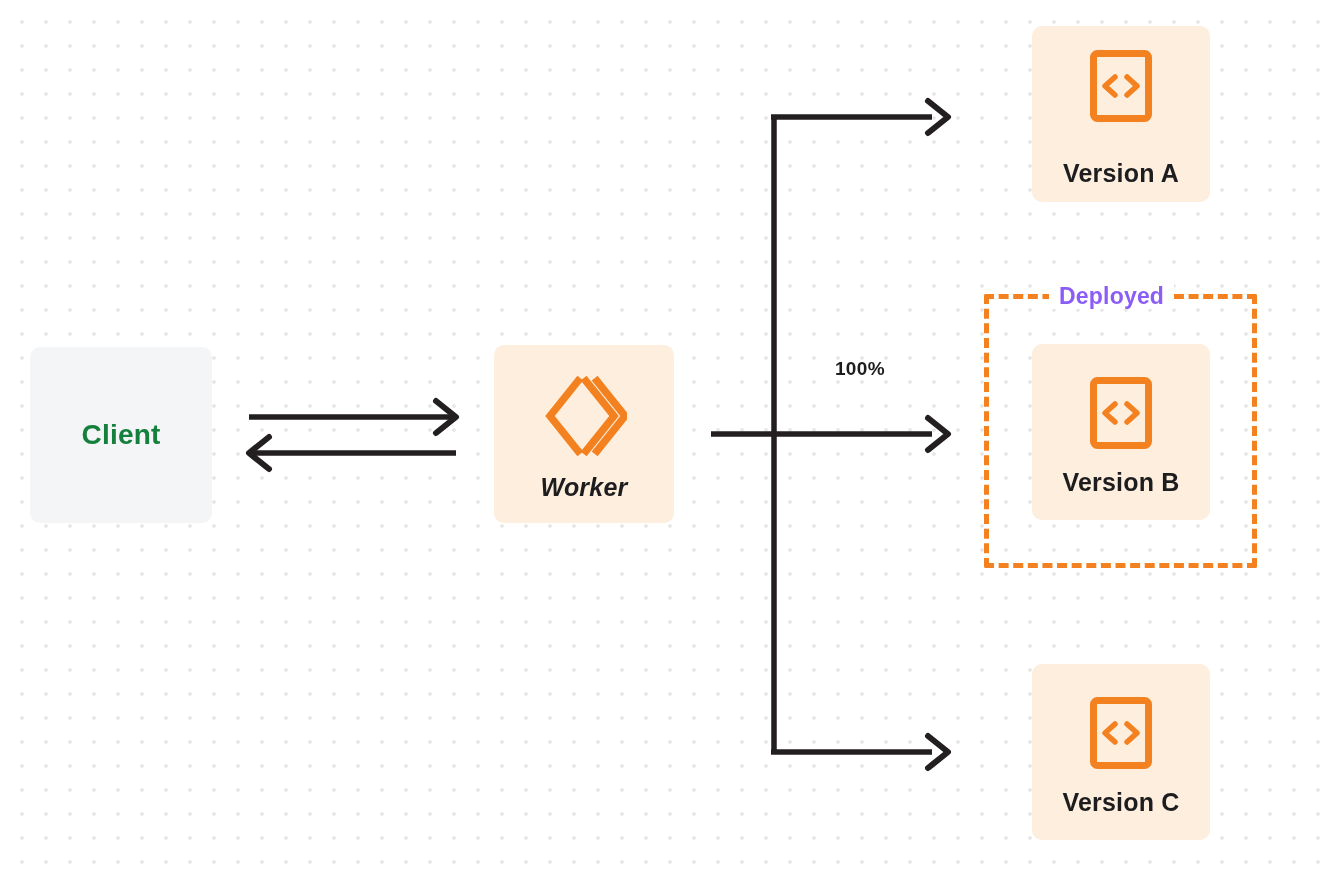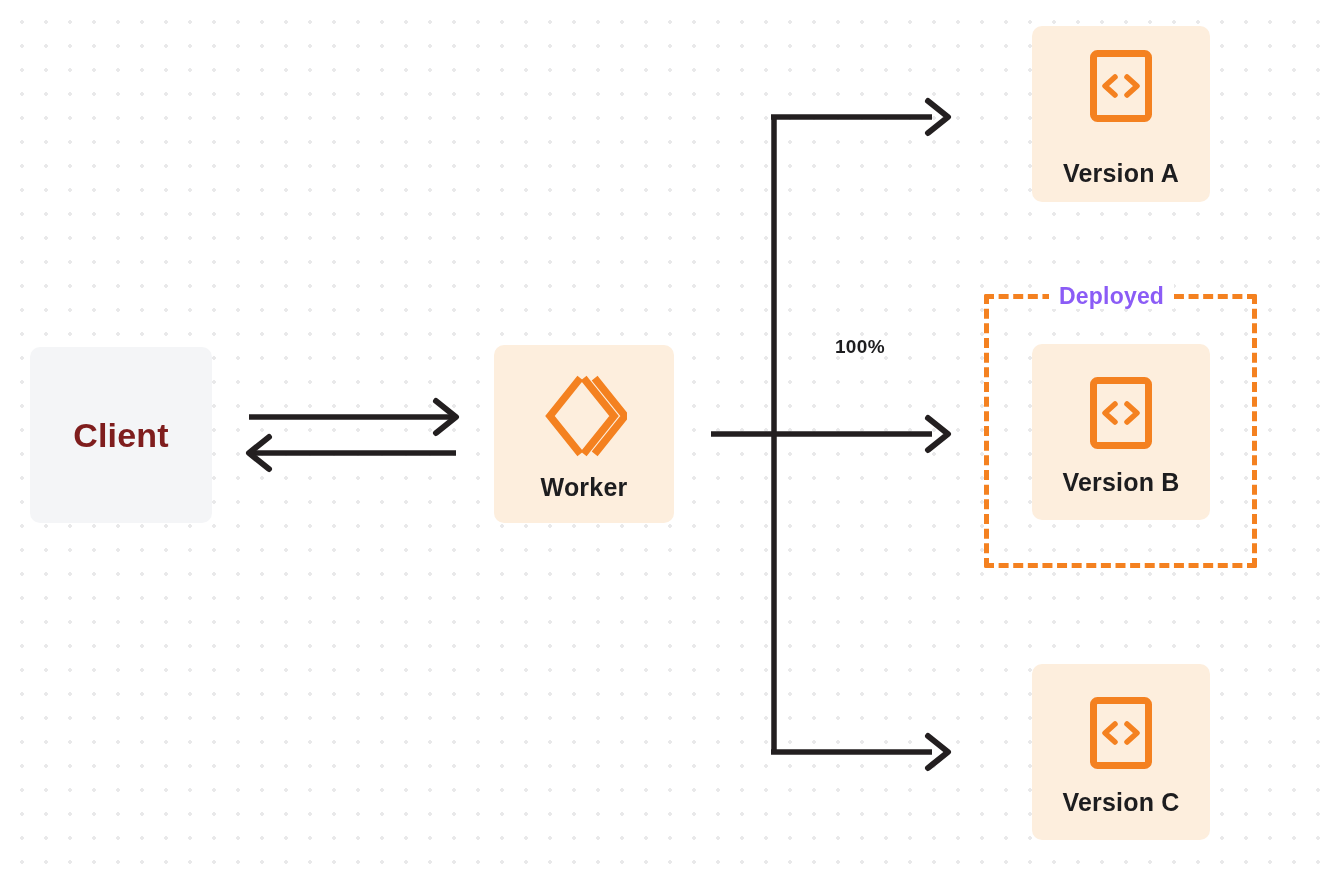--- a/index.html
+++ b/index.html
@@ -28,32 +28,33 @@
     box-sizing: border-box;
   }
   .client-node {
     left: 30px;
     top: 347px;
     width: 182px;
     height: 176px;
     background: #f4f5f7;
   }
   .client-label {
-    font-size: 34px;
-    font-weight: bold;
-    color: #7f1d1d;
+    font-size: 28px;
+    font-weight: bold;
+    color: #15803d;
     letter-spacing: 0.2px;
   }
   .worker-node {
     left: 494px;
     top: 345px;
     width: 180px;
     height: 178px;
     background: #fdeedd;
     padding-top: 6px;
+    font-style: italic;
   }
   .worker-logo {
     width: 86px;
     height: 86px;
     margin-bottom: 14px;
   }
   .worker-label {
     font-size: 25px;
     font-weight: bold;
     color: #1d1d1f;
@@ -98,21 +99,21 @@
     background: #ffffff;
     color: #8b5cf6;
     font-size: 23px;
     font-weight: bold;
     line-height: 26px;
     letter-spacing: 0.2px;
   }
   .traffic-label {
     position: absolute;
     left: 780px;
-    top: 330px;
+    top: 352px;
     width: 160px;
     text-align: center;
     color: #1d1d1f;
     font-size: 19px;
     font-weight: bold;
     line-height: 33px;
     letter-spacing: 0.4px;
   }
   svg.edges {
     position: absolute;

